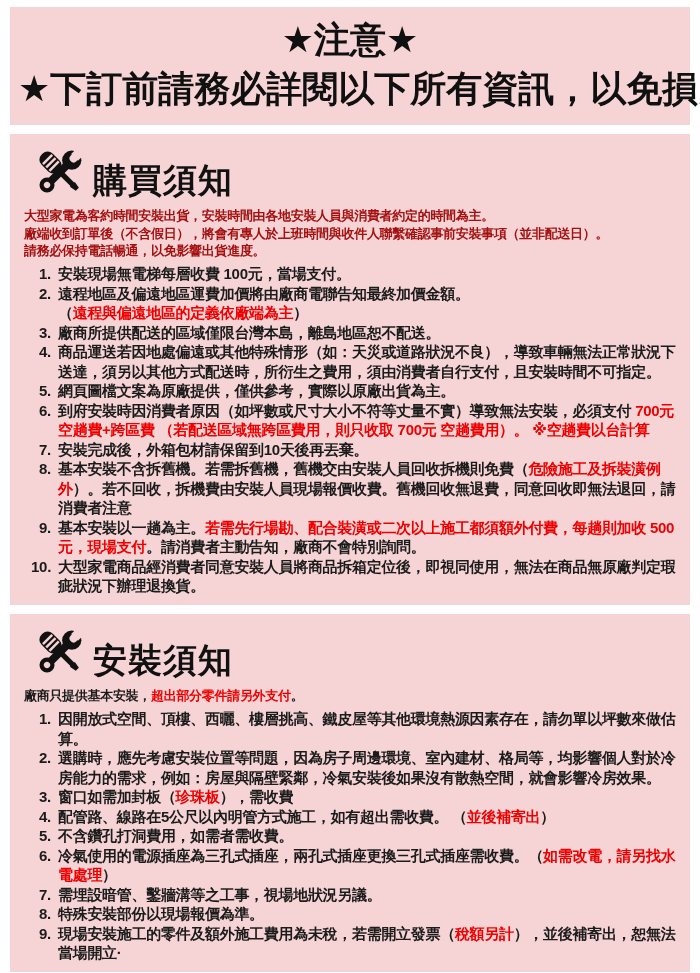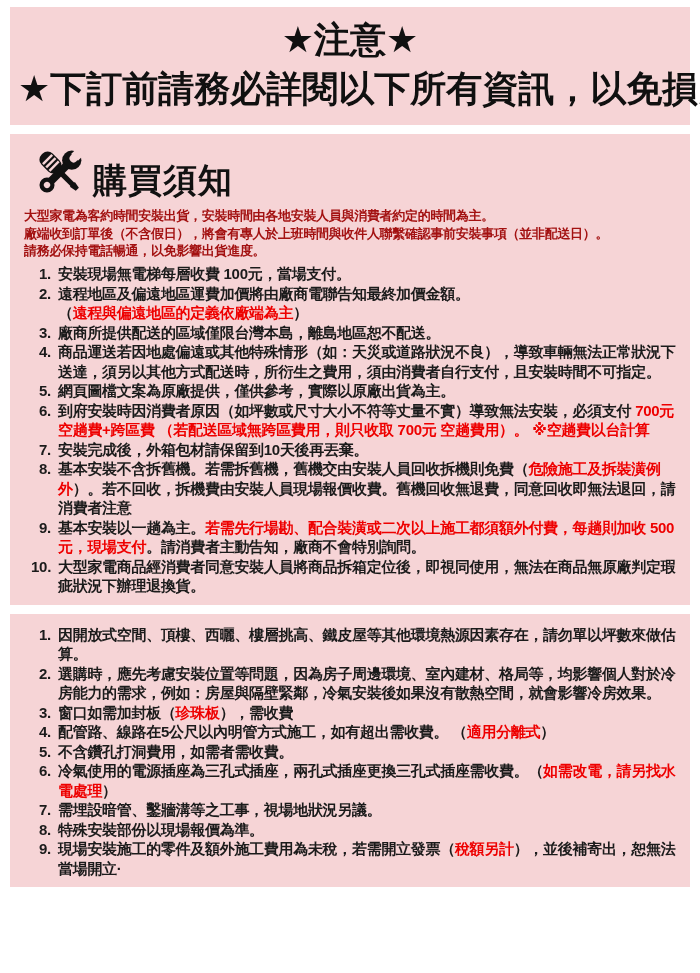--- a/index.html
+++ b/index.html
@@ -152,36 +152,60 @@
             <div class="num">9.</div>
             <div class="txt"><span class="run-k">基本安裝以一趟為主。</span><span class="run-r">若需先行場勘、配合裝潢或二次以上施工都須額外付費，每趟則加收 500元，現場支付</span><span class="run-k">。請消費者主動告知，廠商不會特別詢問。</span></div>
           </div>
           <div class="item">
             <div class="num">10.</div>
             <div class="txt"><span class="run-k">大型家電商品經消費者同意安裝人員將商品拆箱定位後，即視同使用，無法在商品無原廠判定瑕疵狀況下辦理退換貨。</span></div>
           </div>
         </div>
   </div>
       <div class="panel section">
+    <div class="section-head">
+      <svg class="tools-icon" viewBox="0 0 64 64" aria-hidden="true">
+
+        <g transform="rotate(-45 32 32)" fill="#111111">
+          <rect x="23" y="3" width="18" height="27" rx="8"></rect>
+          <rect x="24.5" y="10.5" width="15" height="2.8" fill="var(--pink)"></rect>
+          <rect x="24.5" y="15.8" width="15" height="2.8" fill="var(--pink)"></rect>
+          <rect x="24.5" y="21.1" width="15" height="2.8" fill="var(--pink)"></rect>
+          <rect x="29" y="29" width="6" height="24"></rect>
+          <path d="M28 52 h8 l-1.5 8 h-5 z"></path>
+        </g>
+
+        <g transform="rotate(45 32 32)" fill="#111111">
+          <circle cx="32" cy="13" r="11"></circle>
+          <rect x="26.5" y="-3" width="11" height="11.5" fill="var(--pink)"></rect>
+          <circle cx="32" cy="10" r="4.6" fill="var(--pink)"></circle>
+          <rect x="27.5" y="21" width="9" height="30"></rect>
+          <circle cx="32" cy="53" r="8.6"></circle>
+          <circle cx="32" cy="53" r="3.6" fill="var(--pink)"></circle>
+        </g>
+      </svg>
+      <div class="section-title">安裝須知</div>
+    </div>
+    <div class="intro"><span class="run-k">廠商只提供基本安裝，</span><span class="run-r">超出部分零件請另外支付</span><span class="run-k">。</span></div>
     <div class="list">
           <div class="item">
             <div class="num">1.</div>
             <div class="txt"><span class="run-k">因開放式空間、頂樓、西曬、樓層挑高、鐵皮屋等其他環境熱源因素存在，請勿單以坪數來做估算。</span></div>
           </div>
           <div class="item">
             <div class="num">2.</div>
             <div class="txt"><span class="run-k">選購時，應先考慮安裝位置等問題，因為房子周邊環境、室內建材、格局等，均影響個人對於冷房能力的需求，例如：房屋與隔壁緊鄰，冷氣安裝後如果沒有散熱空間，就會影響冷房效果。</span></div>
           </div>
           <div class="item">
             <div class="num">3.</div>
             <div class="txt"><span class="run-k">窗口如需加封板（</span><span class="run-r">珍珠板</span><span class="run-k">），需收費</span></div>
           </div>
           <div class="item">
             <div class="num">4.</div>
-            <div class="txt"><span class="run-k">配管路、線路在5公尺以內明管方式施工，如有超出需收費。 （</span><span class="run-r">適用分離式</span><span class="run-k">）</span></div>
+            <div class="txt"><span class="run-k">配管路、線路在5公尺以內明管方式施工，如有超出需收費。 （</span><span class="run-r">並後補寄出</span><span class="run-k">）</span></div>
           </div>
           <div class="item">
             <div class="num">5.</div>
             <div class="txt"><span class="run-k">不含鑽孔打洞費用，如需者需收費。</span></div>
           </div>
           <div class="item">
             <div class="num">6.</div>
             <div class="txt"><span class="run-k">冷氣使用的電源插座為三孔式插座，兩孔式插座更換三孔式插座需收費。（</span><span class="run-r">如需改電，請另找水電處理</span><span class="run-k">）</span></div>
           </div>
           <div class="item">

